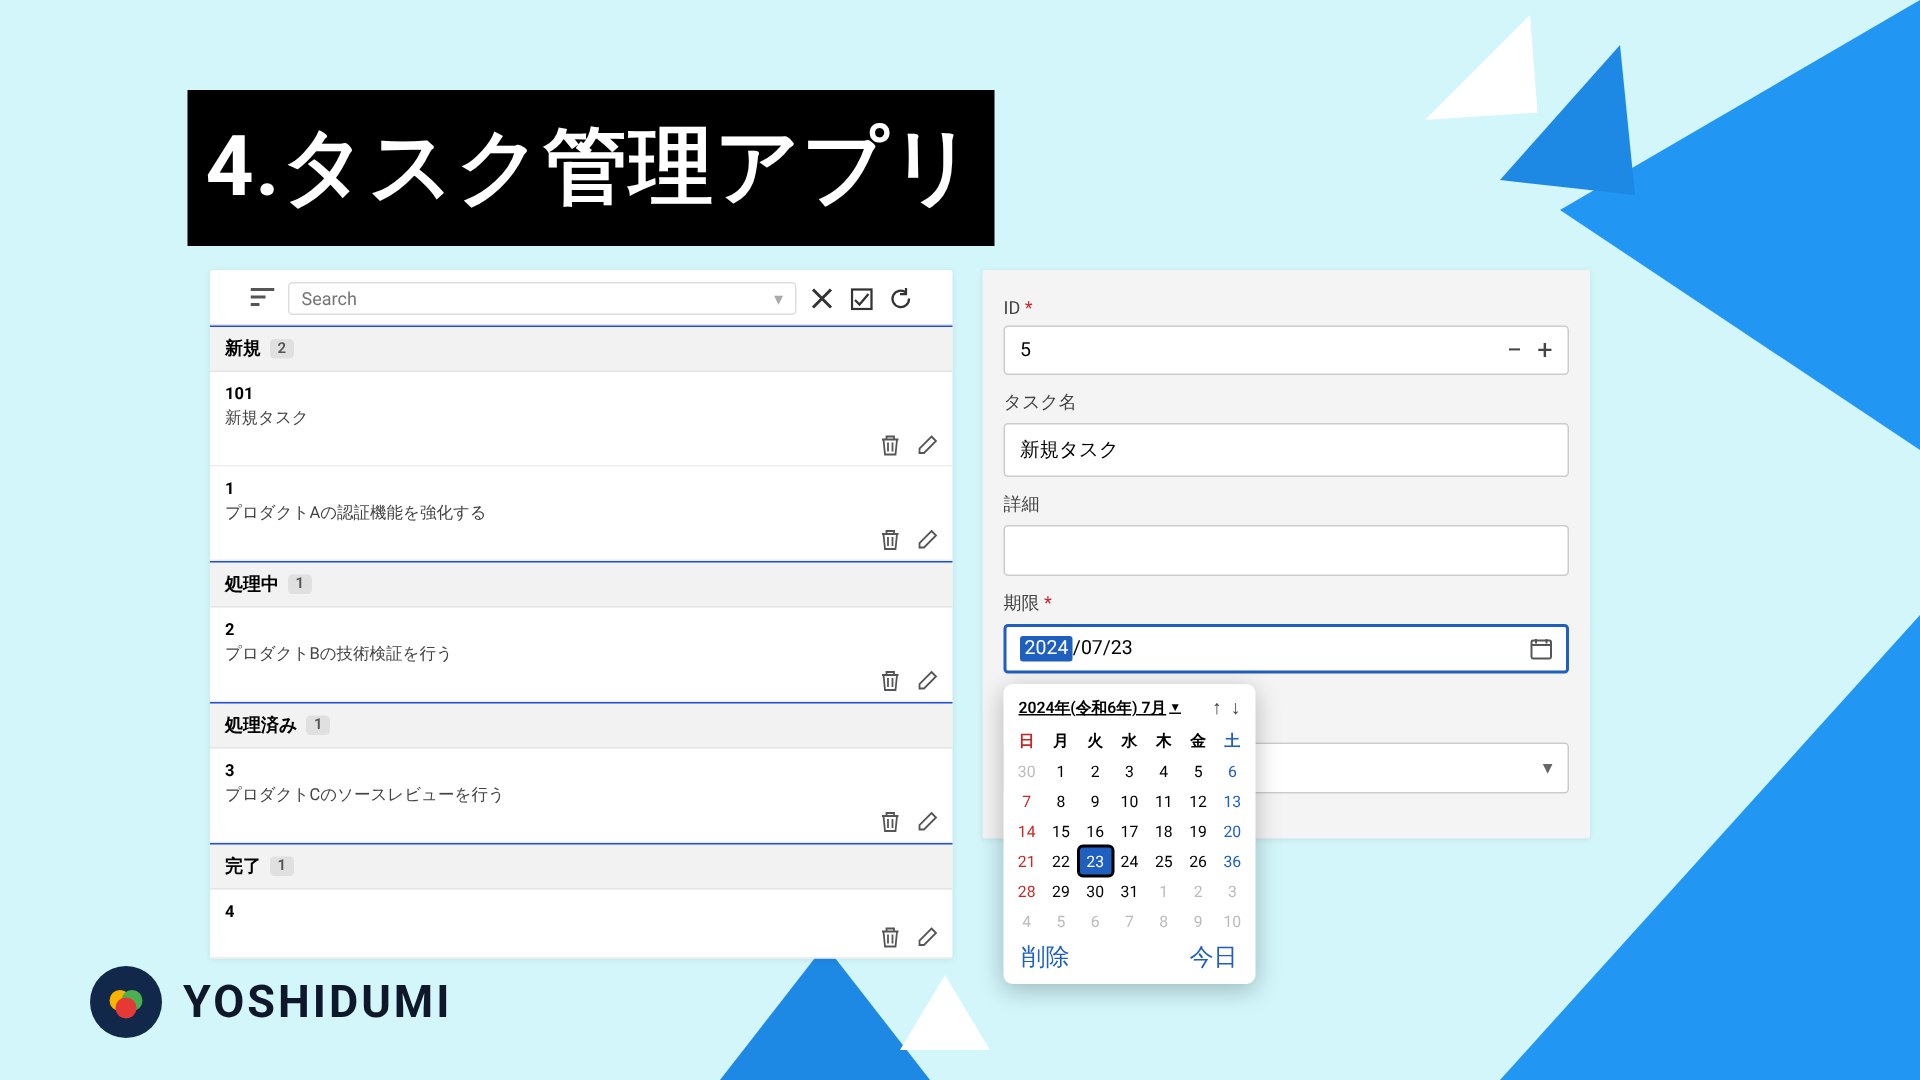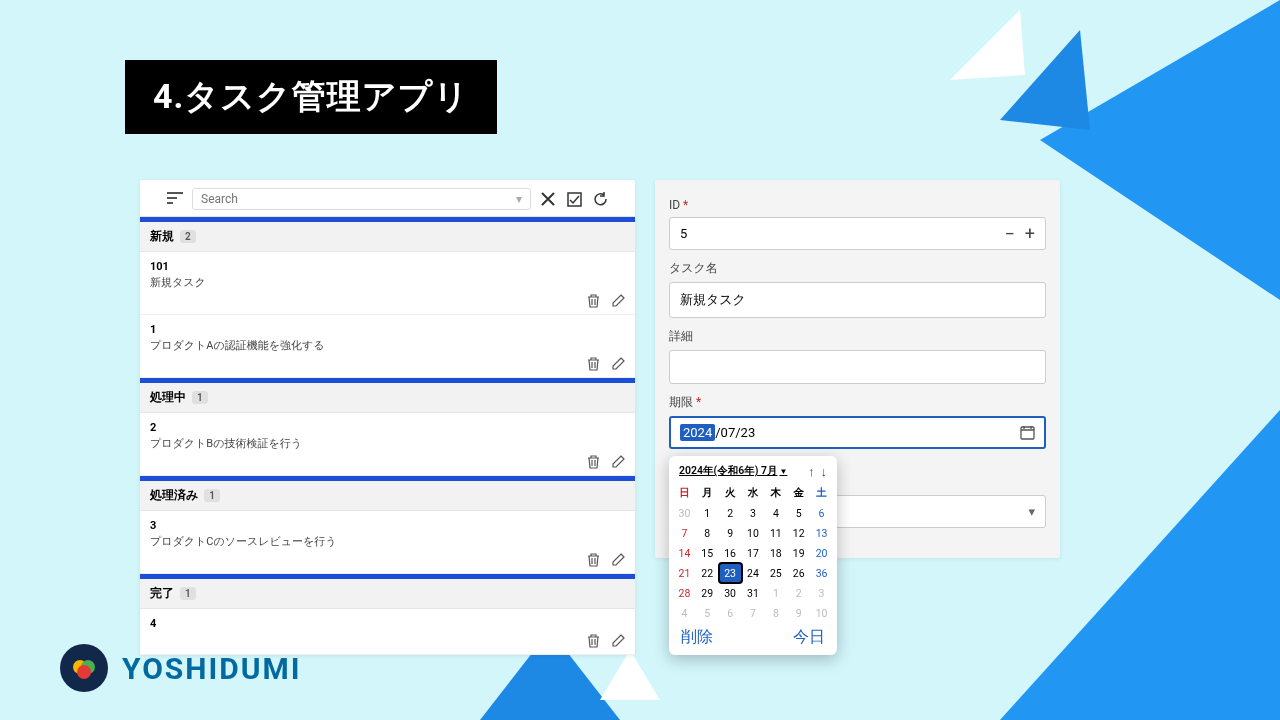--- a/index.html
+++ b/index.html
@@ -1,25 +1,25 @@
 <!DOCTYPE html>
 <html><head>
 <meta charset="utf-8">
 <style>
   * { box-sizing: border-box; margin: 0; padding: 0; font-family: -apple-system, "Segoe UI", Roboto, "Hiragino Sans", sans-serif; }
   body { width: 1280px; height: 720px; background: #d2f6fa; position: relative; overflow: hidden; }
   .tri { position: absolute; }
-  .title-bar { position: absolute; left: 125px; top: 60px; background: #000; color: #fff; font-size: 34px; font-weight: 700; padding: 14px 28px; letter-spacing: 1px; }
+  .title-bar { position: absolute; left: 125px; top: 60px; background: #000; color: #fff; font-size: 56px; font-weight: 700; padding: 14px 12px; letter-spacing: 1px; }
   .panel-left { position: absolute; left: 140px; top: 180px; width: 495px; background: #fff; border-radius: 2px; box-shadow: 0 1px 4px rgba(0,0,0,.08); }
   .panel-right { position: absolute; left: 655px; top: 180px; width: 405px; background: #f4f4f4; border-radius: 2px; box-shadow: 0 1px 4px rgba(0,0,0,.08); padding: 14px 14px 0; }
   .toolbar { display: flex; align-items: center; padding: 8px 26px 6px; border-bottom: 1px solid #e5e5e5; gap: 8px; }
   .ico { width: 18px; height: 18px; display: inline-flex; align-items: center; justify-content: center; color: #555; cursor: pointer; }
   .search { flex: 1; display: flex; align-items: center; border: 1px solid #ddd; border-radius: 3px; padding: 3px 8px; font-size: 12px; color: #999; background: #fff; }
   .search input { border:0; outline:0; flex:1; font-size:12px; background:transparent; }
-  .section-head { background: #f2f2f2; padding: 6px 10px; font-size: 12px; font-weight: 600; border-top: 5px solid #1d4ed8; border-bottom: 1px solid #e5e5e5; display:flex; align-items:center; gap:6px;}
+  .section-head { background: #f2f2f2; padding: 6px 10px; font-size: 12px; font-weight: 600; border-top: 1px solid #1d4ed8; border-bottom: 1px solid #e5e5e5; display:flex; align-items:center; gap:6px;}
   .badge { background:#e0e0e0; border-radius:3px; font-size:10px; padding:1px 5px; color:#555; }
   .task { padding: 8px 10px 4px; border-bottom: 1px solid #eee; }
   .task .tid { font-size: 11px; font-weight: 700; }
   .task .ttitle { font-size: 11px; color:#444; margin-top:2px; }
   .task .actions { display:flex; justify-content:flex-end; gap:10px; padding:4px 0 2px; }
   .sm { width:14px; height:14px; color:#555; cursor:pointer; }
   .form-label { font-size: 12px; color:#444; margin:4px 0 5px; }
   .req::after { content:" *"; color:#c62828; }
   .input { width:100%; background:#fff; border:1px solid #ccc; border-radius:3px; padding:8px 10px; font-size:13px; display:flex; align-items:center; justify-content:space-between; }
   .stepper { display:flex; gap:10px; color:#444; }
@@ -34,21 +34,21 @@
   .dp-grid { display:grid; grid-template-columns:repeat(7,1fr); text-align:center; font-size:10.5px; }
   .dp-grid .dow { padding:3px 0; font-weight:600; }
   .dp-grid .d { padding:3.5px 0; cursor:pointer; }
   .sun{color:#c62828;} .sat{color:#1e5fbf;} .muted{color:#bbb;}
   .sel { background:#1e5fbf; color:#fff; border-radius:3px; outline:2px solid #000; outline-offset:-1px;}
   .dp-foot { display:flex; justify-content:space-between; padding:4px 8px 3px; font-size:16px; }
   .dp-foot .del{color:#1e5fbf;cursor:pointer;} .dp-foot .today{color:#1e5fbf;cursor:pointer;}
   .select { width:100%; background:#fff; border:1px solid #ccc; border-radius:3px; padding:8px 10px; font-size:13px; display:flex; justify-content:flex-end; }
   .logo { position:absolute; left:60px; bottom:28px; display:flex; align-items:center; gap:14px; }
   .logo-badge { width:48px; height:48px; border-radius:50%; background:#12284b; display:flex; align-items:center; justify-content:center; position:relative;}
-  .logo-text { font-size:30px; font-weight:700; letter-spacing:2px; color:#0369a1; }
+  .logo-text { font-size:30px; font-weight:700; letter-spacing:2px; color:#0f172a; }
   svg { display:block; }
 </style>
 </head>
 <body>
 
 <svg class="tri" style="right:0;top:0" width="300" height="300">
     <polygon points="300,0 300,300 60,140" fill="#2196f3"></polygon>
   </svg>
 <svg class="tri" style="right:180px;top:20px" width="120" height="120">
     <polygon points="20,100 100,10 110,110" fill="#1e88e5"></polygon>

